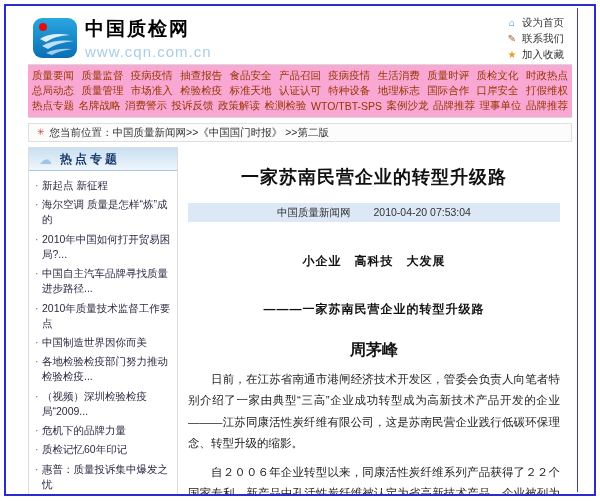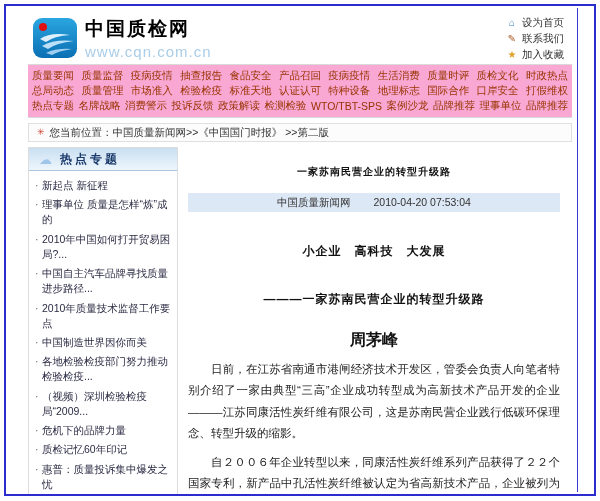--- a/index.html
+++ b/index.html
@@ -34,21 +34,21 @@
 
   .sidebar { width:150px; border:1px solid #ddd; background:#fff; flex:none; }
   .sb-head { height:23px; background:linear-gradient(to bottom,#c9dff1,#eef6fc); border-bottom:1px solid #a9c6de; display:flex; align-items:center; }
   .sb-head-icon { color:#9fc6e8; font-size:13px; margin:0 8px 0 10px; }
   .sb-title { font-size:12px; font-weight:bold; color:#1a3a6b; letter-spacing:3px; }
   .sb-list { list-style:none; padding:5px 4px 6px 4px; }
   .sb-list li { font-size:10.5px; color:#2b2b44; line-height:1.45; padding:2px 1px 2px 9px; position:relative; cursor:pointer; }
   .sb-list li::before { content:"·"; position:absolute; left:2px; top:2px; color:#666; }
 
   .main { flex:1; padding:2px 12px 0 10px; }
-  .art-title { text-align:center; font-size:10px; font-weight:bold; color:#111; margin:16px 0 14px 0; letter-spacing:1px; }
+  .art-title { text-align:center; font-size:18px; font-weight:bold; color:#111; margin:16px 0 14px 0; letter-spacing:1px; }
   .art-meta { background:#dce8f5; height:19px; line-height:19px; text-align:center; font-size:10.5px; color:#333; }
   .art-meta .src { margin-right:20px; }
   .art-sub { text-align:center; font-size:12px; font-weight:bold; color:#111; margin-top:31px; letter-spacing:1px; }
   .art-author { text-align:center; font-size:16px; font-weight:bold; color:#111; margin-top:22px; }
   .art-body p { font-size:11.5px; color:#222; line-height:1.85; text-indent:2em; text-align:justify; margin-top:8px; }
 </style>
 </head>
 <body>
 
 <div class="frame">
@@ -139,21 +139,21 @@
 
   <div class="content">
 
     <aside class="sidebar">
       <div class="sb-head">
         <span class="sb-head-icon">☁</span>
         <span class="sb-title">热点专题</span>
       </div>
       <ul class="sb-list">
           <li>新起点 新征程</li>
-          <li>理事单位 质量是怎样“炼”成的</li>
+          <li>海尔空调 质量是怎样“炼”成的</li>
           <li>2010年中国如何打开贸易困局?...</li>
           <li>中国自主汽车品牌寻找质量进步路径...</li>
           <li>2010年质量技术监督工作要点</li>
           <li>中国制造世界因你而美</li>
           <li>各地检验检疫部门努力推动检验检疫...</li>
           <li>（视频）深圳检验检疫局“2009...</li>
           <li>危机下的品牌力量</li>
           <li>质检记忆60年印记</li>
           <li>惠普：质量投诉集中爆发之忧</li>
         </ul>

